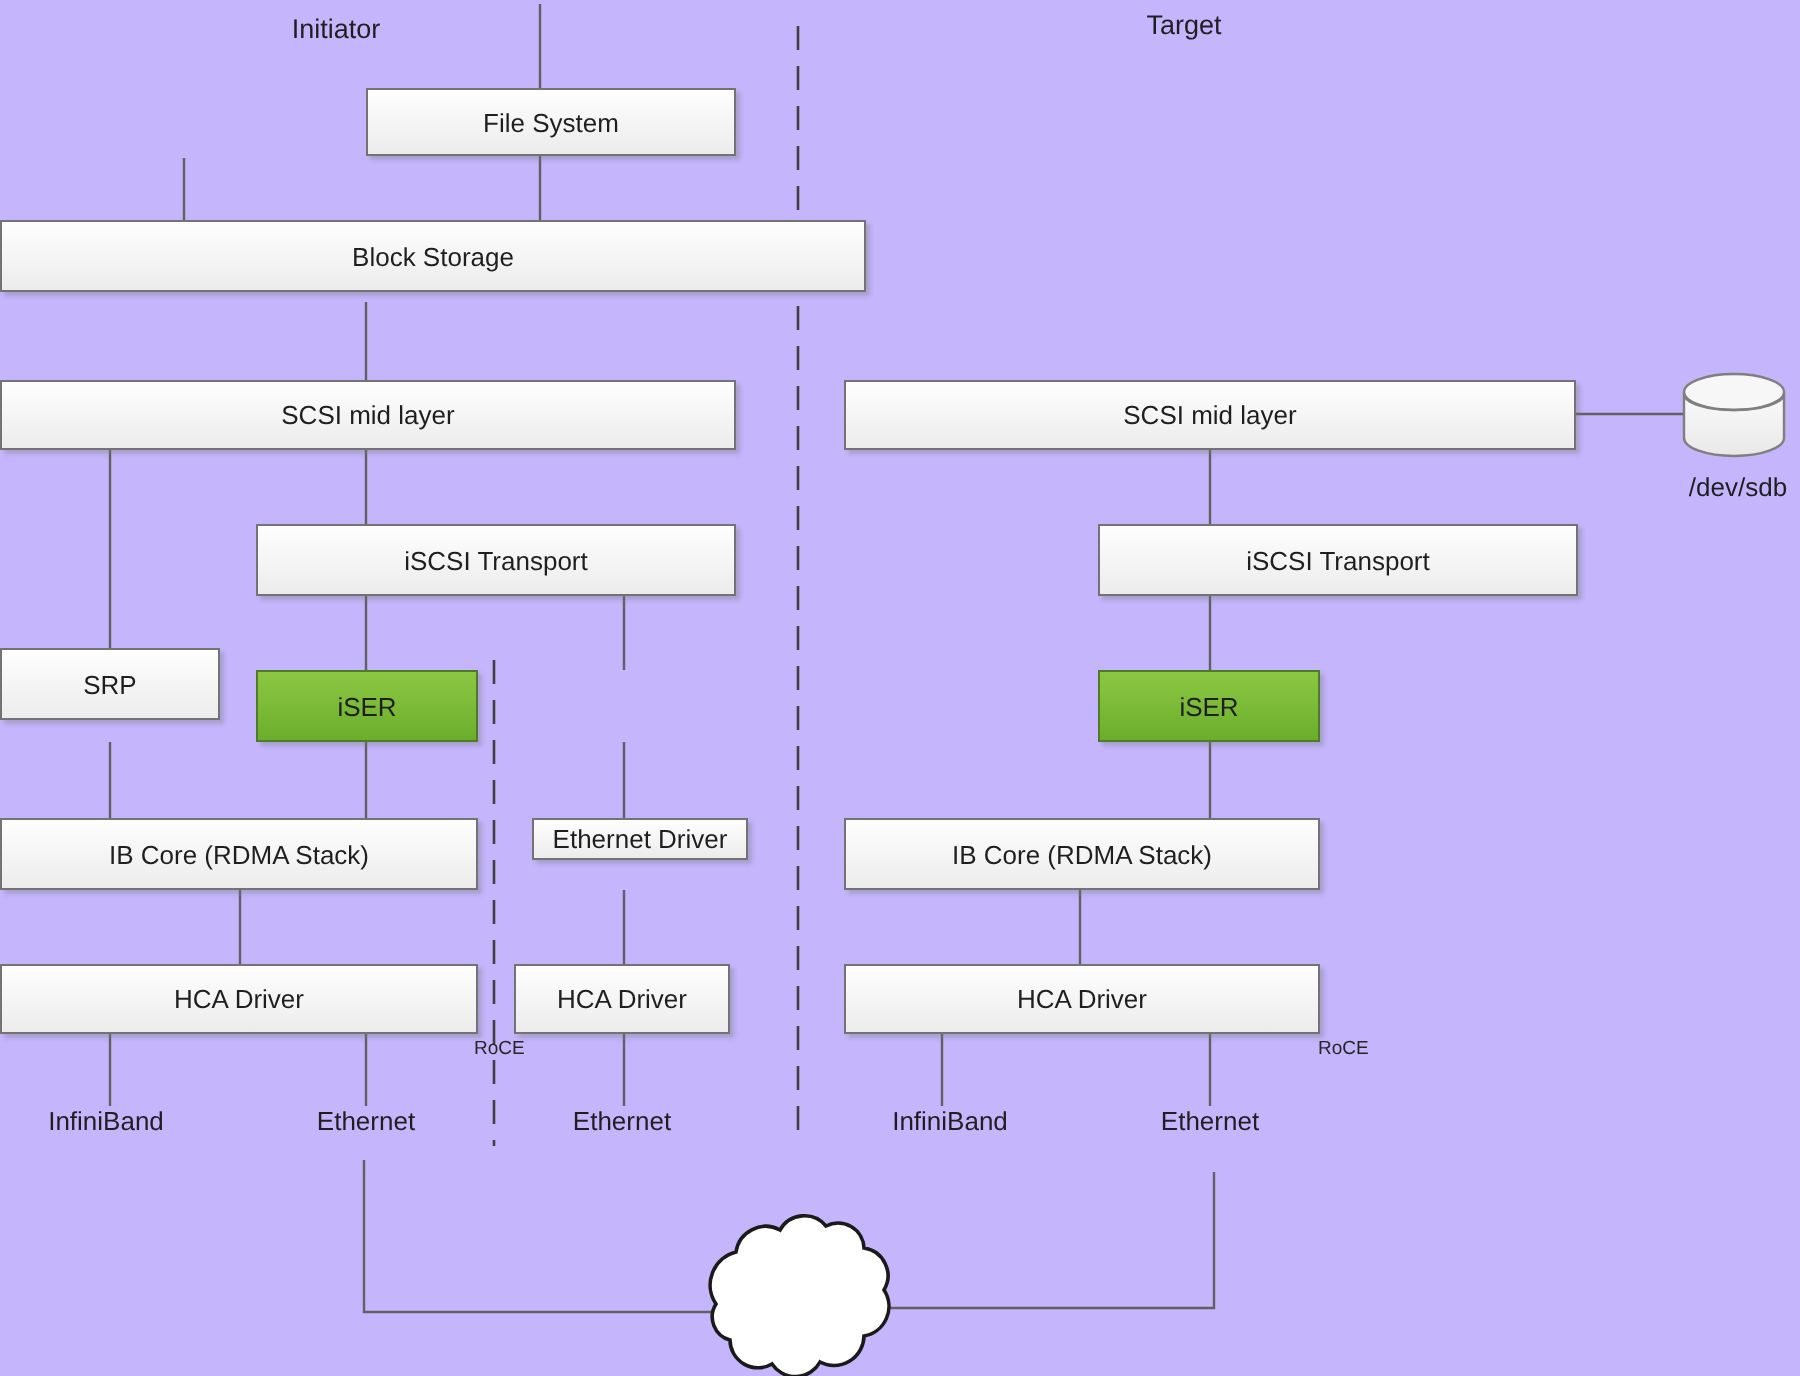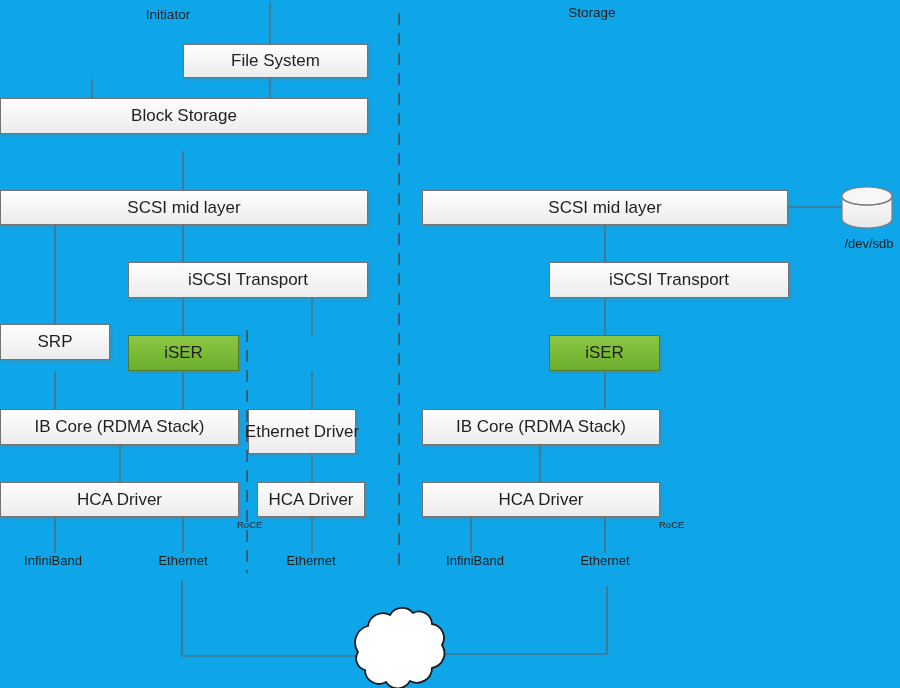--- a/index.html
+++ b/index.html
@@ -1,27 +1,27 @@
 <!DOCTYPE html>
 <html><head>
 <meta charset="utf-8">
 <style>
   html,body{margin:0;padding:0;background:#ffffff;}
   .canvas{
-    position:relative;width:900px;height:688px;background:#0ea5e9;overflow:hidden;
+    position:relative;width:900px;height:688px;background:#c4b5fd;overflow:hidden;
     font-family:"Liberation Sans",sans-serif;color:#1f1f1f;
   }
   .lines{position:absolute;left:0;top:0;width:900px;height:688px;}
   .node{
     position:absolute;box-sizing:border-box;
     border:1px solid #737373;
     background:linear-gradient(#fefefe,#ececec);
     box-shadow:2px 2px 2px rgba(120,120,120,0.35);
     display:flex;align-items:center;justify-content:center;
-    font-size:17px;color:#1f1f1f;white-space:nowrap;
+    font-size:13px;color:#1f1f1f;white-space:nowrap;
   }
   .node.green{
     background:linear-gradient(#8cc743,#6bae2c);
     border:1px solid #4f7a2a;
   }
   .lbl{
     position:absolute;font-size:13px;color:#1f1f1f;text-align:center;white-space:nowrap;
   }
   .hdr{font-size:13.5px;}
   .tiny{font-size:9.5px;text-align:left;color:#262626;padding-left:48px;}
@@ -85,30 +85,30 @@
          A12 12 0 0 1 358 652 Z" fill="#ffffff" stroke="#1a1a1a" stroke-width="1.8"></path>
 
     <g stroke="#7f7f7f" stroke-width="1.2">
       <path d="M842 196 V219 A25 9 0 0 0 892 219 V196" fill="url(#cylg)"></path>
       <ellipse cx="867" cy="196" rx="25" ry="9" fill="#f7f7f7"></ellipse>
       <path d="M842 197 A25 8 0 0 0 892 197" fill="none"></path>
     </g>
   </svg>
 
   <div class="lbl hdr" style="left:108px;top:7px;width:120px">Initiator</div>
-  <div class="lbl hdr" style="left:532px;top:5px;width:120px">Storage</div>
+  <div class="lbl hdr" style="left:532px;top:5px;width:120px">Target</div>
 
   <div class="node" style="left:183px;top:44px;width:185px;height:34px">File System</div>
-  <div class="node" style="left:0px;top:98px;width:368px;height:36px">Block Storage</div>
+  <div class="node" style="left:0px;top:110px;width:433px;height:36px">Block Storage</div>
   <div class="node" style="left:0px;top:190px;width:368px;height:35px">SCSI mid layer</div>
   <div class="node" style="left:128px;top:262px;width:240px;height:36px">iSCSI Transport</div>
   <div class="node" style="left:0px;top:324px;width:110px;height:36px">SRP</div>
   <div class="node green" style="left:128px;top:335px;width:111px;height:36px">iSER</div>
   <div class="node" style="left:0px;top:409px;width:239px;height:36px">IB Core (RDMA Stack)</div>
-  <div class="node" style="left:248px;top:409px;width:108px;height:45px">Ethernet Driver</div>
+  <div class="node" style="left:266px;top:409px;width:108px;height:21px">Ethernet Driver</div>
   <div class="node" style="left:0px;top:482px;width:239px;height:35px">HCA Driver</div>
   <div class="node" style="left:257px;top:482px;width:108px;height:35px">HCA Driver</div>
 
   <div class="node" style="left:422px;top:190px;width:366px;height:35px">SCSI mid layer</div>
   <div class="node" style="left:549px;top:262px;width:240px;height:36px">iSCSI Transport</div>
   <div class="node green" style="left:549px;top:335px;width:111px;height:36px">iSER</div>
   <div class="node" style="left:422px;top:409px;width:238px;height:36px">IB Core (RDMA Stack)</div>
   <div class="node" style="left:422px;top:482px;width:238px;height:35px">HCA Driver</div>
 
   <div class="lbl tiny" style="left:189px;top:519px;width:34px">RoCE</div>

